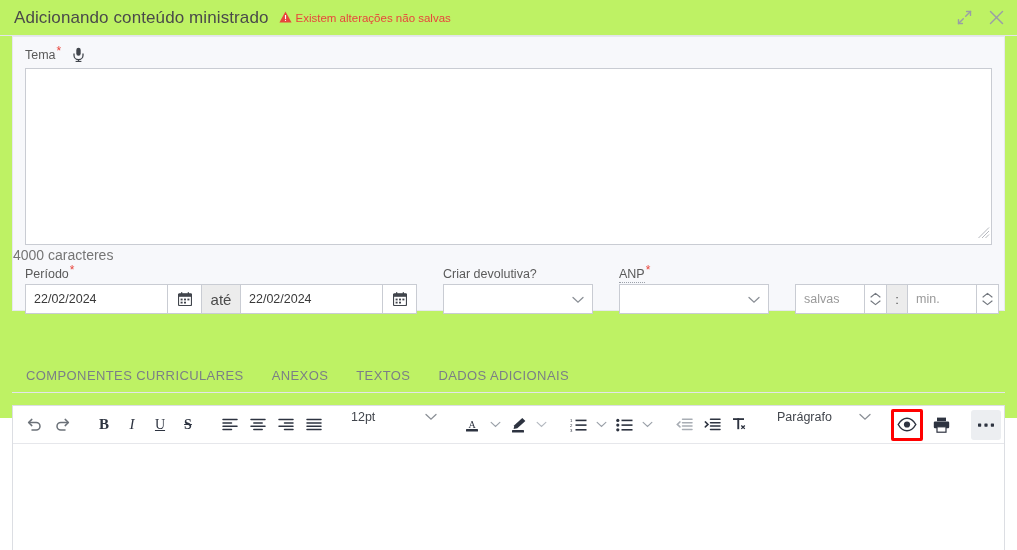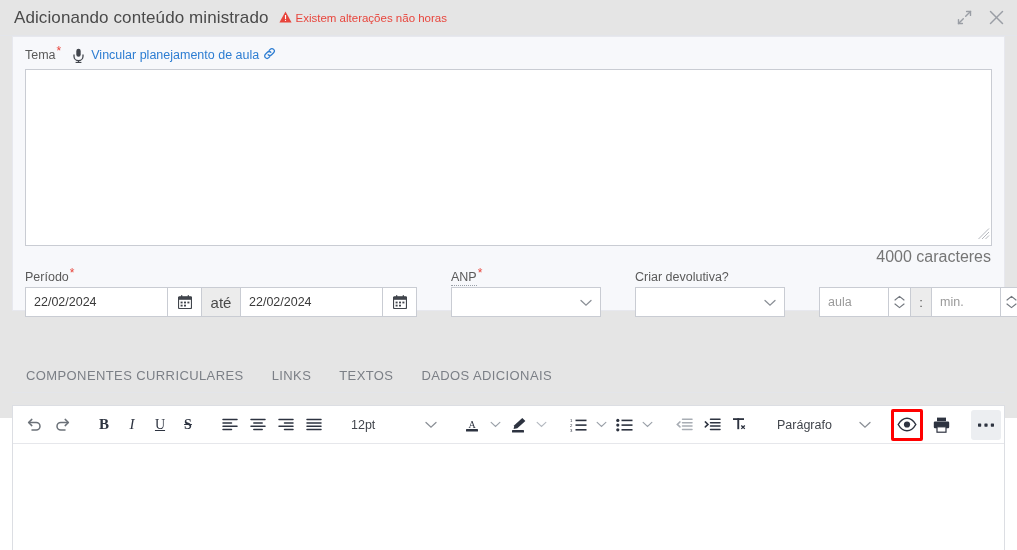--- a/index.html
+++ b/index.html
@@ -3,21 +3,21 @@
 <meta charset="utf-8">
 <style>
   * { box-sizing: border-box; }
   html, body {
     margin: 0; padding: 0;
     width: 1017px; height: 550px;
     background: #ffffff;
     font-family: "Liberation Sans", sans-serif;
     overflow: hidden;
   }
-  .app { position: relative; width: 1017px; height: 418px; background:#e5e5e5; }
+  .app { position: relative; width: 1017px; height: 418px; background:#bef264; }
 
   
   .header {
     position: relative;
     height: 36px;
     display: flex; align-items: center;
     padding: 0 12px 0 14px;
     border-bottom: 1px solid #e3e5ea;
   }
   .title {
@@ -49,28 +49,28 @@
     display:flex; align-items:center; gap:4px;
   }
   .textarea {
     margin: 2px 12px 0 12px;
     height: 177px; background:#fff;
     border: 1px solid #c9ccd3;
     position: relative;
   }
   .grip { position:absolute; right:1px; bottom:1px; }
   .counter {
-    text-align:right; font-size: 16px; color:#757575;
+    text-align:left; font-size: 14px; color:#757575;
     padding: 2px 13px 0 0;
   }
 
   
   .fields {
     display:flex; align-items:flex-end;
-    padding: 4px 12px 4px 12px; gap: 12px;
+    padding: 4px 12px 4px 12px; gap: 4px;
   }
   .fgroup { display:flex; flex-direction:column; }
   .fgroup .lbl { margin-bottom: 3px; }
   .ctrl-row { display:flex; align-items:stretch; }
   .inp {
     background:#fff; border:1px solid #c9ccd3;
     height: 30px; display:flex; align-items:center;
     padding: 0 8px; font-size: 12.5px; color:#3a3a3a;
   }
   .inp.ph { color:#9a9a9a; }
@@ -127,21 +127,21 @@
   .toolbar { display:flex; align-items:center; height: 38px; border-bottom:1px solid #e6e7eb; }
   .tgroup { display:flex; align-items:center; height:38px; padding: 0 7px; }
   .tsep { width:1px; height:38px; background:#e6e7eb; }
   .tbtn {
     width: 28px; height: 28px; display:flex; align-items:center; justify-content:center;
     cursor:pointer; border-radius:3px;
   }
   .tbtn.sm { width: 18px; }
   .tbtn.more { background:#eceef1; width:30px; height:30px; }
   .tsel {
-    height: 30px; min-width: 100px; display:flex; align-items:center;
+    height: 30px; min-width: 100px; display:flex; align-items:flex-start;
     justify-content:space-between; padding: 0 6px 0 8px; cursor:pointer;
     font-size: 12.5px; color:#41454c;
   }
   .hl-box {
     border: 3px solid #ff0000; border-radius:2px;
     display:flex; align-items:center; justify-content:center;
     width: 32px; height: 32px;
   }
   .ebody { height: 111px; background:#fff; }
   .lbl-txt { white-space: nowrap; }
@@ -154,21 +154,21 @@
   <div class="header">
     <span class="title">Adicionando conteúdo ministrado</span>
     <span class="unsaved">
       <span class="warn-tri">
         <svg width="13" height="12" viewBox="0 0 13 12">
             <path d="M6.5 0.6 L12.6 11.4 L0.4 11.4 Z" fill="#e8453c"></path>
             <rect x="5.95" y="4" width="1.1" height="4" fill="#fff"></rect>
             <rect x="5.95" y="8.8" width="1.1" height="1.1" fill="#fff"></rect>
           </svg>
       </span>
-      <span>Existem alterações não horas</span>
+      <span>Existem alterações não salvas</span>
     </span>
     <span class="hdr-actions">
       <span class="ic-btn">
         <svg width="15" height="15" viewBox="0 0 15 15" fill="none" stroke="#9a9ea5" stroke-width="1.4" stroke-linecap="round">
           <path d="M13.5 1.5 L8.7 6.3"></path>
             <path d="M9.6 1.5 L13.5 1.5 L13.5 5.4"></path>
           <path d="M1.5 13.5 L6.3 8.7"></path>
             <path d="M5.4 13.5 L1.5 13.5 L1.5 9.6"></path>
         </svg>
       </span>
@@ -186,29 +186,20 @@
     <div class="tema-row">
       <span class="lbl"><span>Tema</span><span class="req">*</span></span>
       <span class="mic">
         <svg width="13" height="15" viewBox="0 0 13 15" fill="#41454c">
           <rect x="4.3" y="0.8" width="4.4" height="8" rx="2.2"></rect>
           <path d="M2 6.6 v1.6 a4.5 4.5 0 0 0 9 0 V6.6" fill="none" stroke="#41454c" stroke-width="1.3"></path>
           <rect x="5.9" y="12" width="1.2" height="2.4"></rect>
           <rect x="3.6" y="13.9" width="5.8" height="1.1"></rect>
         </svg>
       </span>
-      <span class="link">
-        <span>Vincular planejamento de aula</span>
-        <span>
-          <svg width="13" height="13" viewBox="0 0 13 13" fill="none" stroke="#2d7dd2" stroke-width="1.3" stroke-linecap="round">
-            <path d="M5.2 7.8 a2.4 2.4 0 0 0 3.4 0 l2-2 a2.4 2.4 0 0 0 -3.4 -3.4 l-1 1"></path>
-            <path d="M7.8 5.2 a2.4 2.4 0 0 0 -3.4 0 l-2 2 a2.4 2.4 0 0 0 3.4 3.4 l1 -1"></path>
-          </svg>
-        </span>
-      </span>
     </div>
 
     <div class="textarea">
       <span></span>
       <span class="grip">
         <svg width="13" height="13" viewBox="0 0 13 13" stroke="#b5b8be" stroke-width="1">
           <path d="M12 5 L5 12"></path>
             <path d="M12 8.5 L8.5 12"></path>
             <path d="M12 1.5 L1.5 12"></path>
         </svg>
@@ -247,47 +238,47 @@
                 <rect x="6" y="6.6" width="2" height="1.8"></rect>
                 <rect x="9.4" y="6.6" width="2" height="1.8"></rect>
                 <rect x="2.6" y="9.7" width="2" height="1.8"></rect>
                 <rect x="6" y="9.7" width="2" height="1.8"></rect>
               </svg>
           </div>
         </div>
       </div>
 
       <div class="fgroup" style="margin-left:22px">
+        <span class="lbl lbl-txt">Criar devolutiva?</span>
+        <div class="sel" style="width:150px">
+          <span style="margin-right:auto;font-size:12.5px;color:#3a3a3a"></span>
+          <span>
+            <svg width="12" height="8" viewBox="0 0 12 8" fill="none" stroke="#8a8f96" stroke-width="1.3" stroke-linecap="round">
+                <path d="M1 1.5 L6 6.2 L11 1.5"></path>
+              </svg>
+          </span>
+        </div>
+      </div>
+
+      <div class="fgroup" style="margin-left:22px">
         <span class="lbl lbl-txt"><span class="dotted">ANP</span><span class="req">*</span></span>
         <div class="sel" style="width:150px">
           <span style="margin-right:auto;font-size:12.5px;color:#3a3a3a"></span>
           <span>
             <svg width="12" height="8" viewBox="0 0 12 8" fill="none" stroke="#8a8f96" stroke-width="1.3" stroke-linecap="round">
                 <path d="M1 1.5 L6 6.2 L11 1.5"></path>
               </svg>
           </span>
         </div>
       </div>
 
       <div class="fgroup" style="margin-left:22px">
-        <span class="lbl lbl-txt">Criar devolutiva?</span>
-        <div class="sel" style="width:150px">
-          <span style="margin-right:auto;font-size:12.5px;color:#3a3a3a"></span>
-          <span>
-            <svg width="12" height="8" viewBox="0 0 12 8" fill="none" stroke="#8a8f96" stroke-width="1.3" stroke-linecap="round">
-                <path d="M1 1.5 L6 6.2 L11 1.5"></path>
-              </svg>
-          </span>
-        </div>
-      </div>
-
-      <div class="fgroup" style="margin-left:22px">
         <div class="ctrl-row">
           <div class="inp ph" style="width:70px">
-            <span>aula</span>
+            <span>salvas</span>
           </div>
           <div class="spin">
             <svg width="11" height="7" viewBox="0 0 11 7" fill="none" stroke="#73787f" stroke-width="1.2" stroke-linecap="round">
                 <path d="M1 5 L5.5 1.4 L10 5"></path>
               </svg>
             <svg width="11" height="7" viewBox="0 0 11 7" fill="none" stroke="#73787f" stroke-width="1.2" stroke-linecap="round">
                 <path d="M1 2 L5.5 5.6 L10 2"></path>
               </svg>
           </div>
           <div class="colon">:</div>
@@ -303,21 +294,21 @@
               </svg>
           </div>
         </div>
       </div>
 
     </div>
   </div>
 
   <div class="tabs">
     <div class="tab">COMPONENTES CURRICULARES</div>
-    <div class="tab">LINKS</div>
+    <div class="tab">ANEXOS</div>
     <div class="tab">TEXTOS</div>
     <div class="tab">DADOS ADICIONAIS</div>
   </div>
 
   <div class="editor">
     <div class="toolbar">
 
       <div class="tgroup">
         <div class="tbtn">
           <svg width="17" height="17" viewBox="0 0 17 17" fill="none" stroke="#6b7178" stroke-width="1.5" stroke-linecap="round" stroke-linejoin="round">

